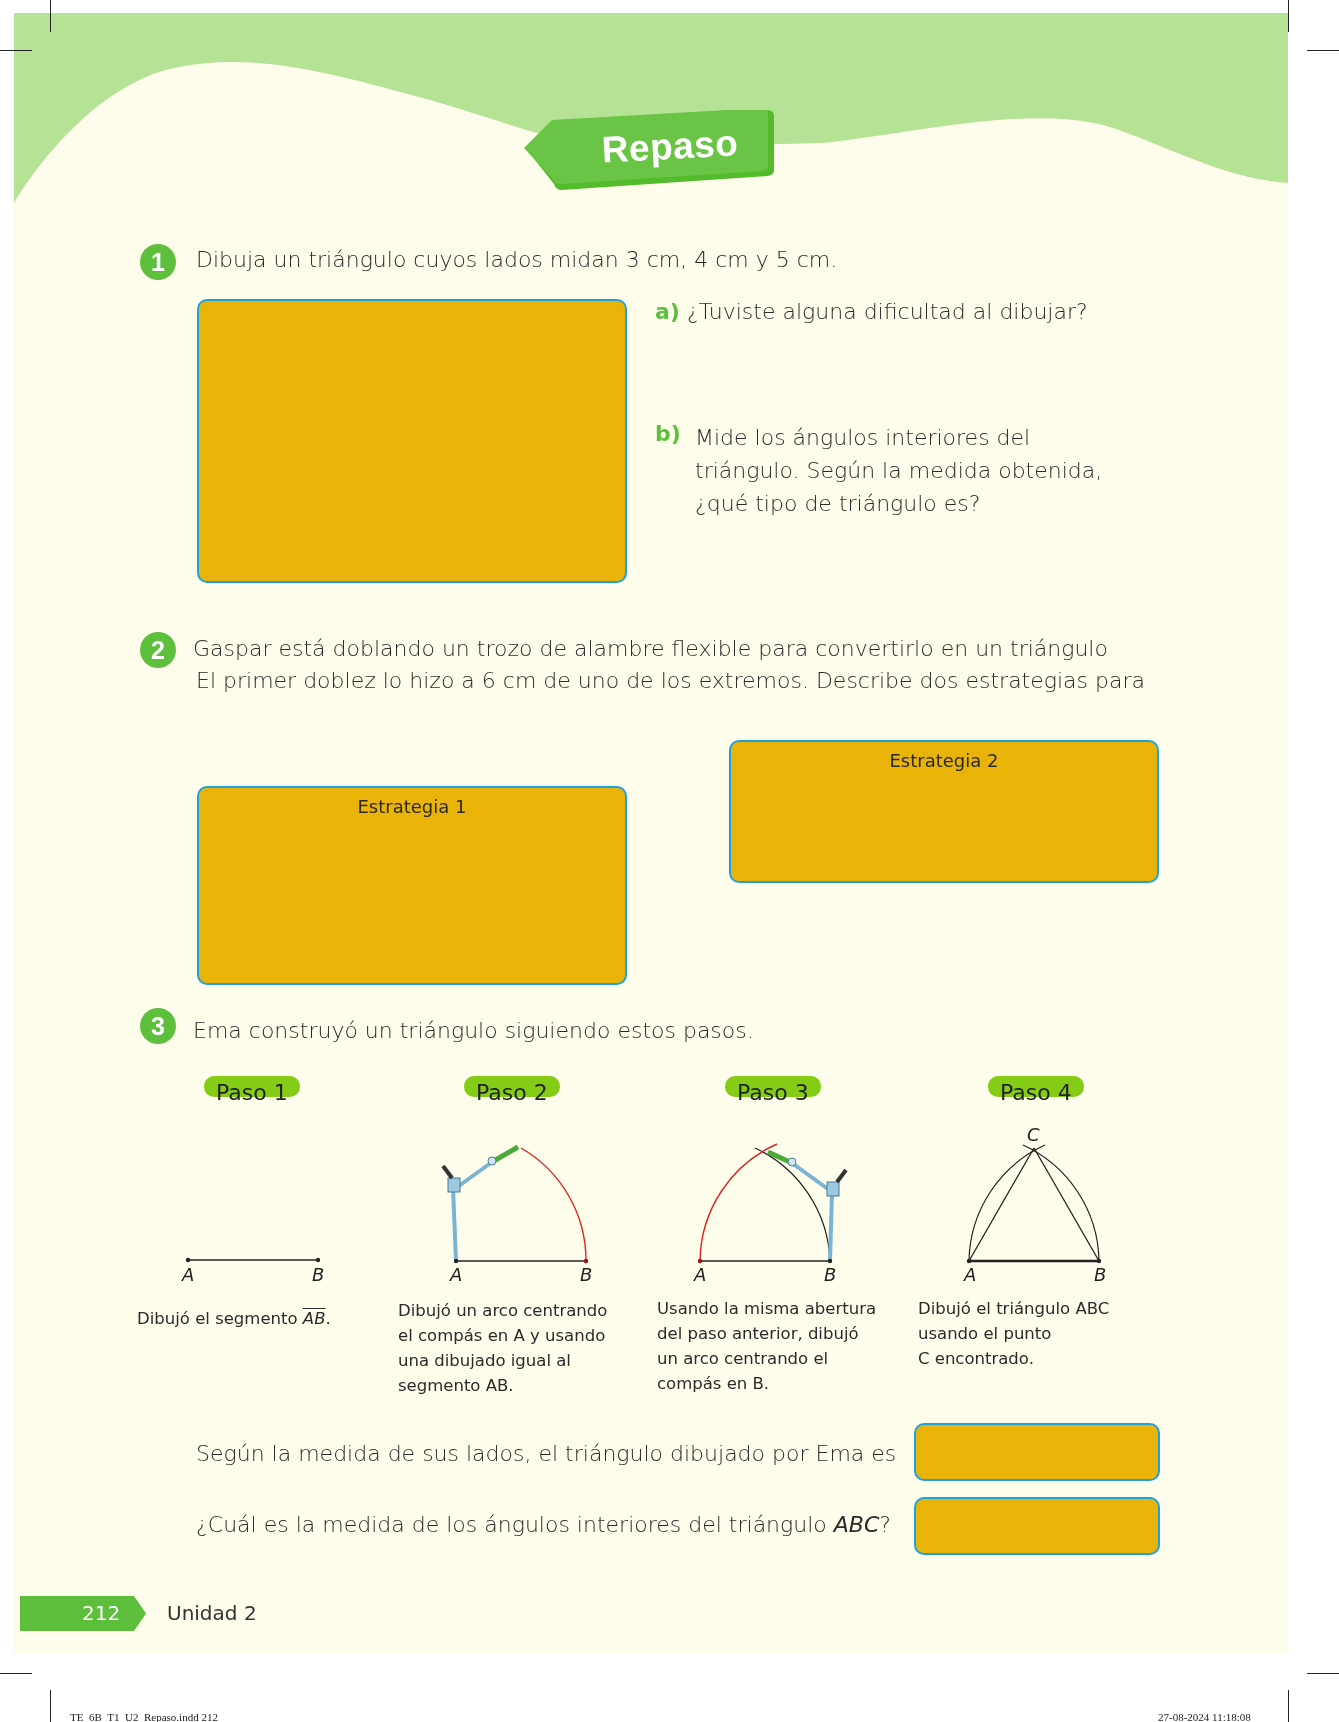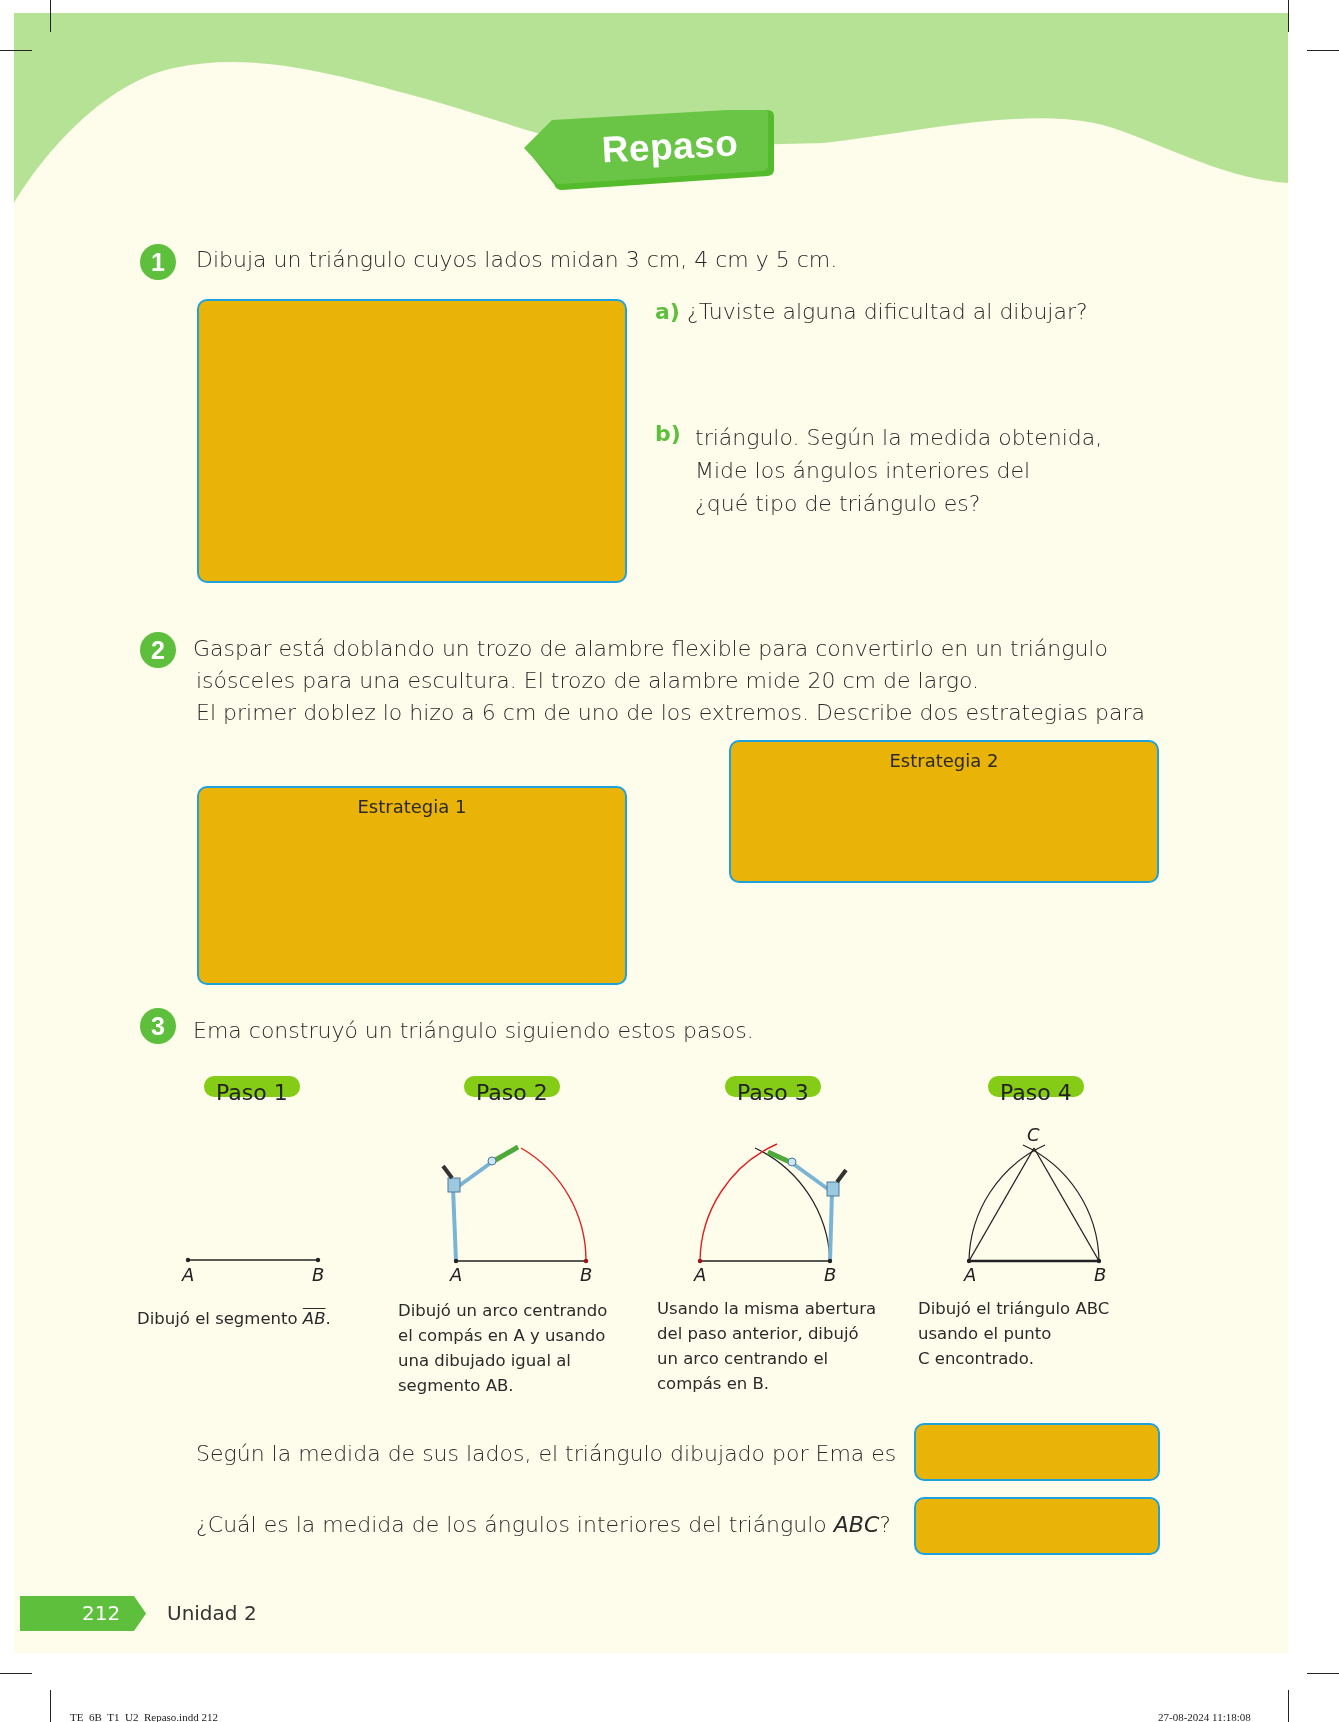--- a/index.html
+++ b/index.html
@@ -58,29 +58,28 @@
 <div class="qtext" style="left:196px;top:247px">Dibuja un triángulo cuyos lados midan 3 cm, 4 cm y 5 cm.</div>
 <div class="box" style="left:197px;top:299px;width:430px;height:284px"></div>
 <div class="qtext" style="left:655px;top:299px">
   <span class="sub-letter">a)</span>
   <span>¿Tuviste alguna dificultad al dibujar?</span>
 </div>
 <div class="qtext" style="left:655px;top:421px">
   <span class="sub-letter">b)</span>
 </div>
 <div class="qtext" style="left:695px;top:421px;line-height:33px">
+  <div>Mide los ángulos interiores del</div>
   <div>triángulo. Según la medida obtenida,</div>
-  <div>Mide los ángulos interiores del</div>
   <div>¿qué tipo de triángulo es?</div>
 </div>
 
 <div class="badge" style="left:140px;top:632px">2</div>
 <div class="qtext" style="left:193px;top:633px;line-height:32px">
   <div>Gaspar está doblando un trozo de alambre flexible para convertirlo en un triángulo</div>
-  <div style="padding-left:3px">isósceles para una escultura. El trozo de alambre mide 20 cm de largo.</div>
   <div style="padding-left:3px">El primer doblez lo hizo a 6 cm de uno de los extremos. Describe dos estrategias para</div>
 </div>
 <div class="box" style="left:197px;top:786px;width:430px;height:199px">
   <div class="box-title">Estrategia 1</div>
 </div>
 <div class="box" style="left:729px;top:740px;width:430px;height:143px">
   <div class="box-title">Estrategia 2</div>
 </div>
 
 <div class="badge" style="left:140px;top:1008px">3</div>

